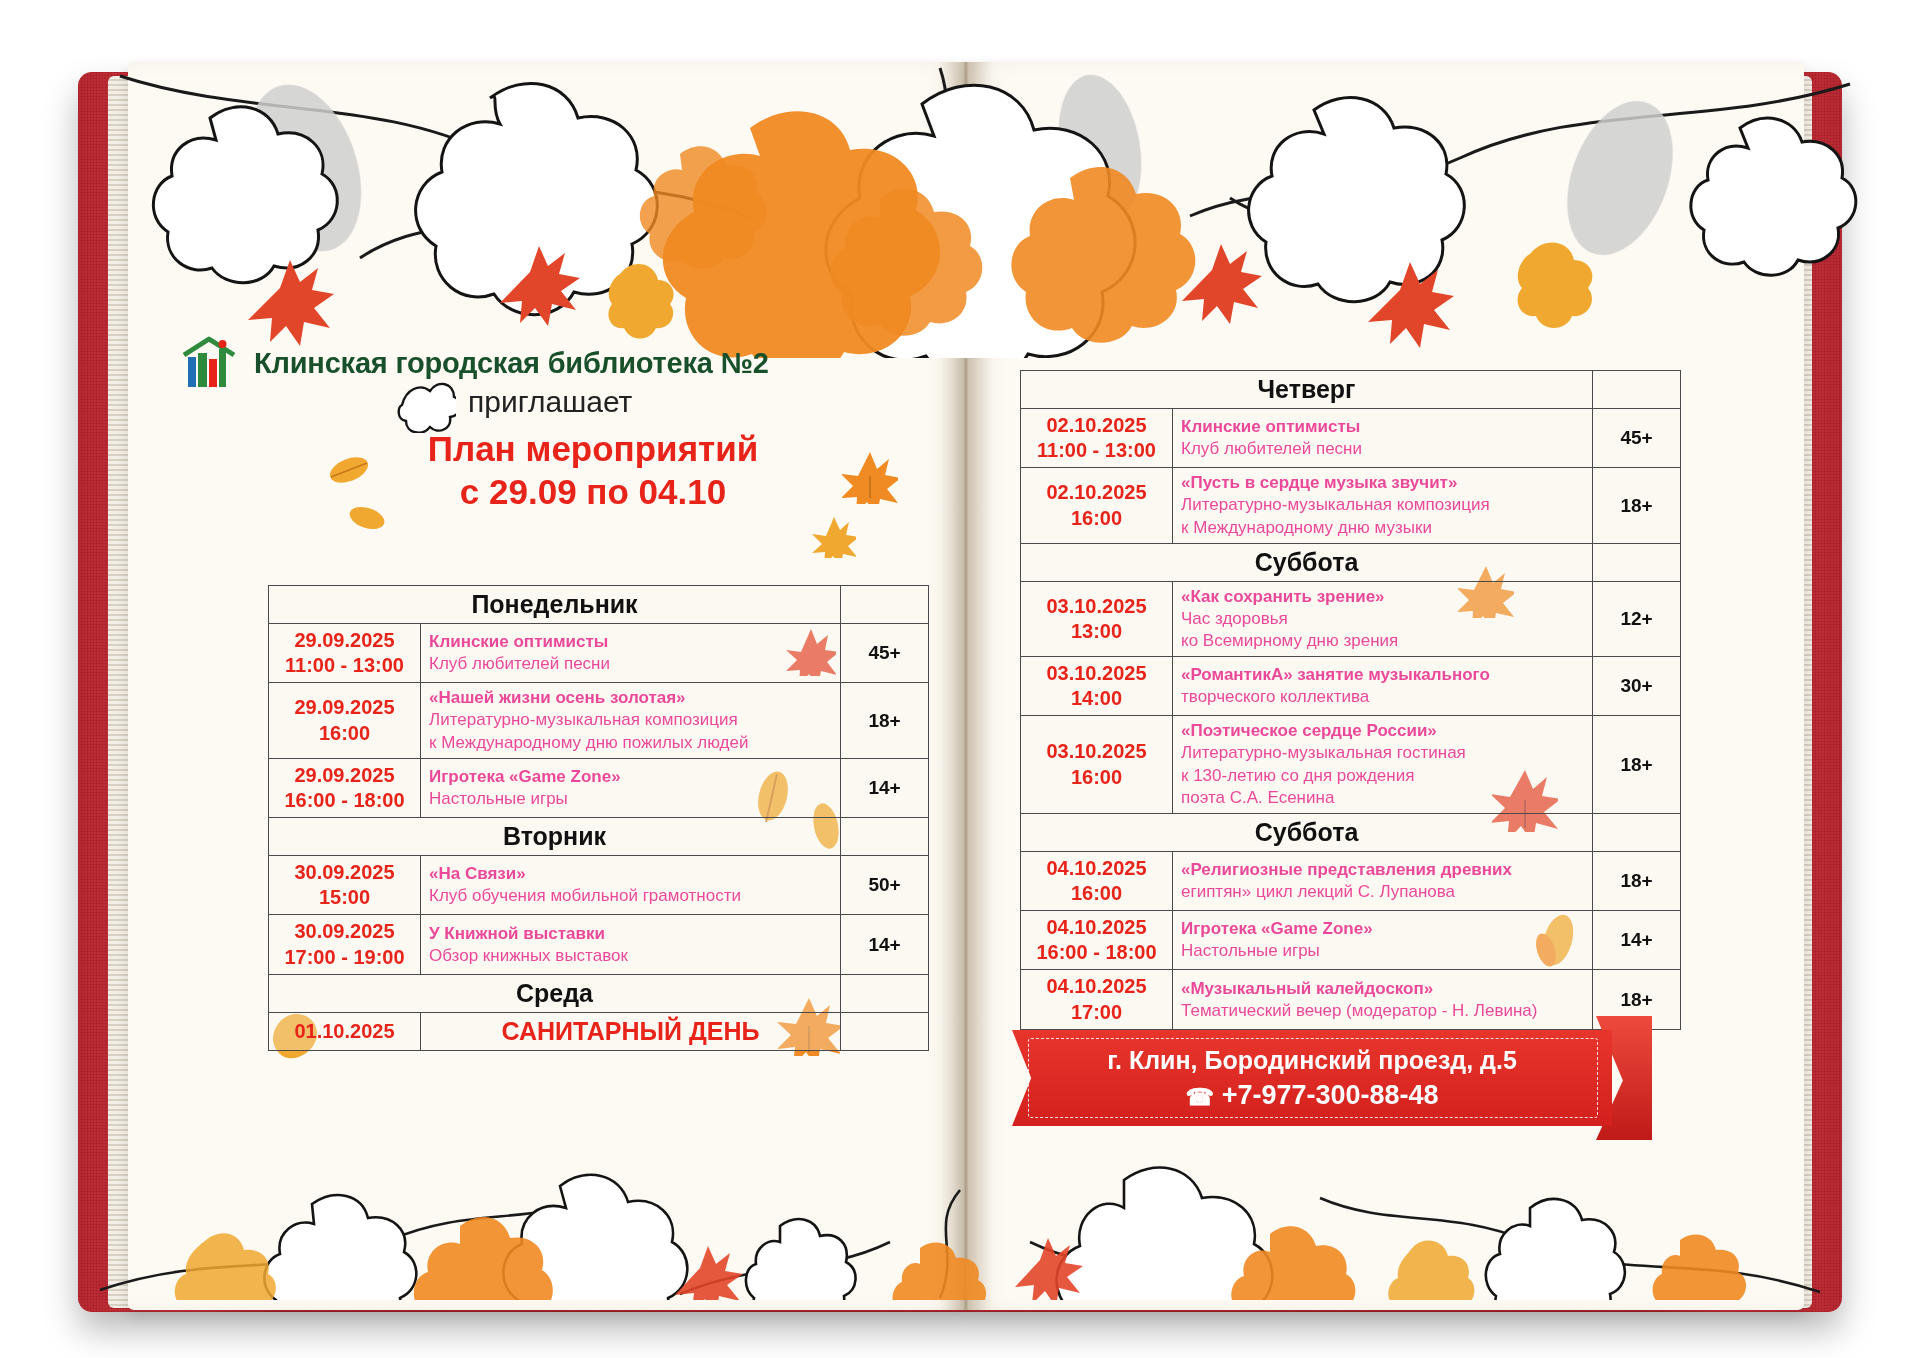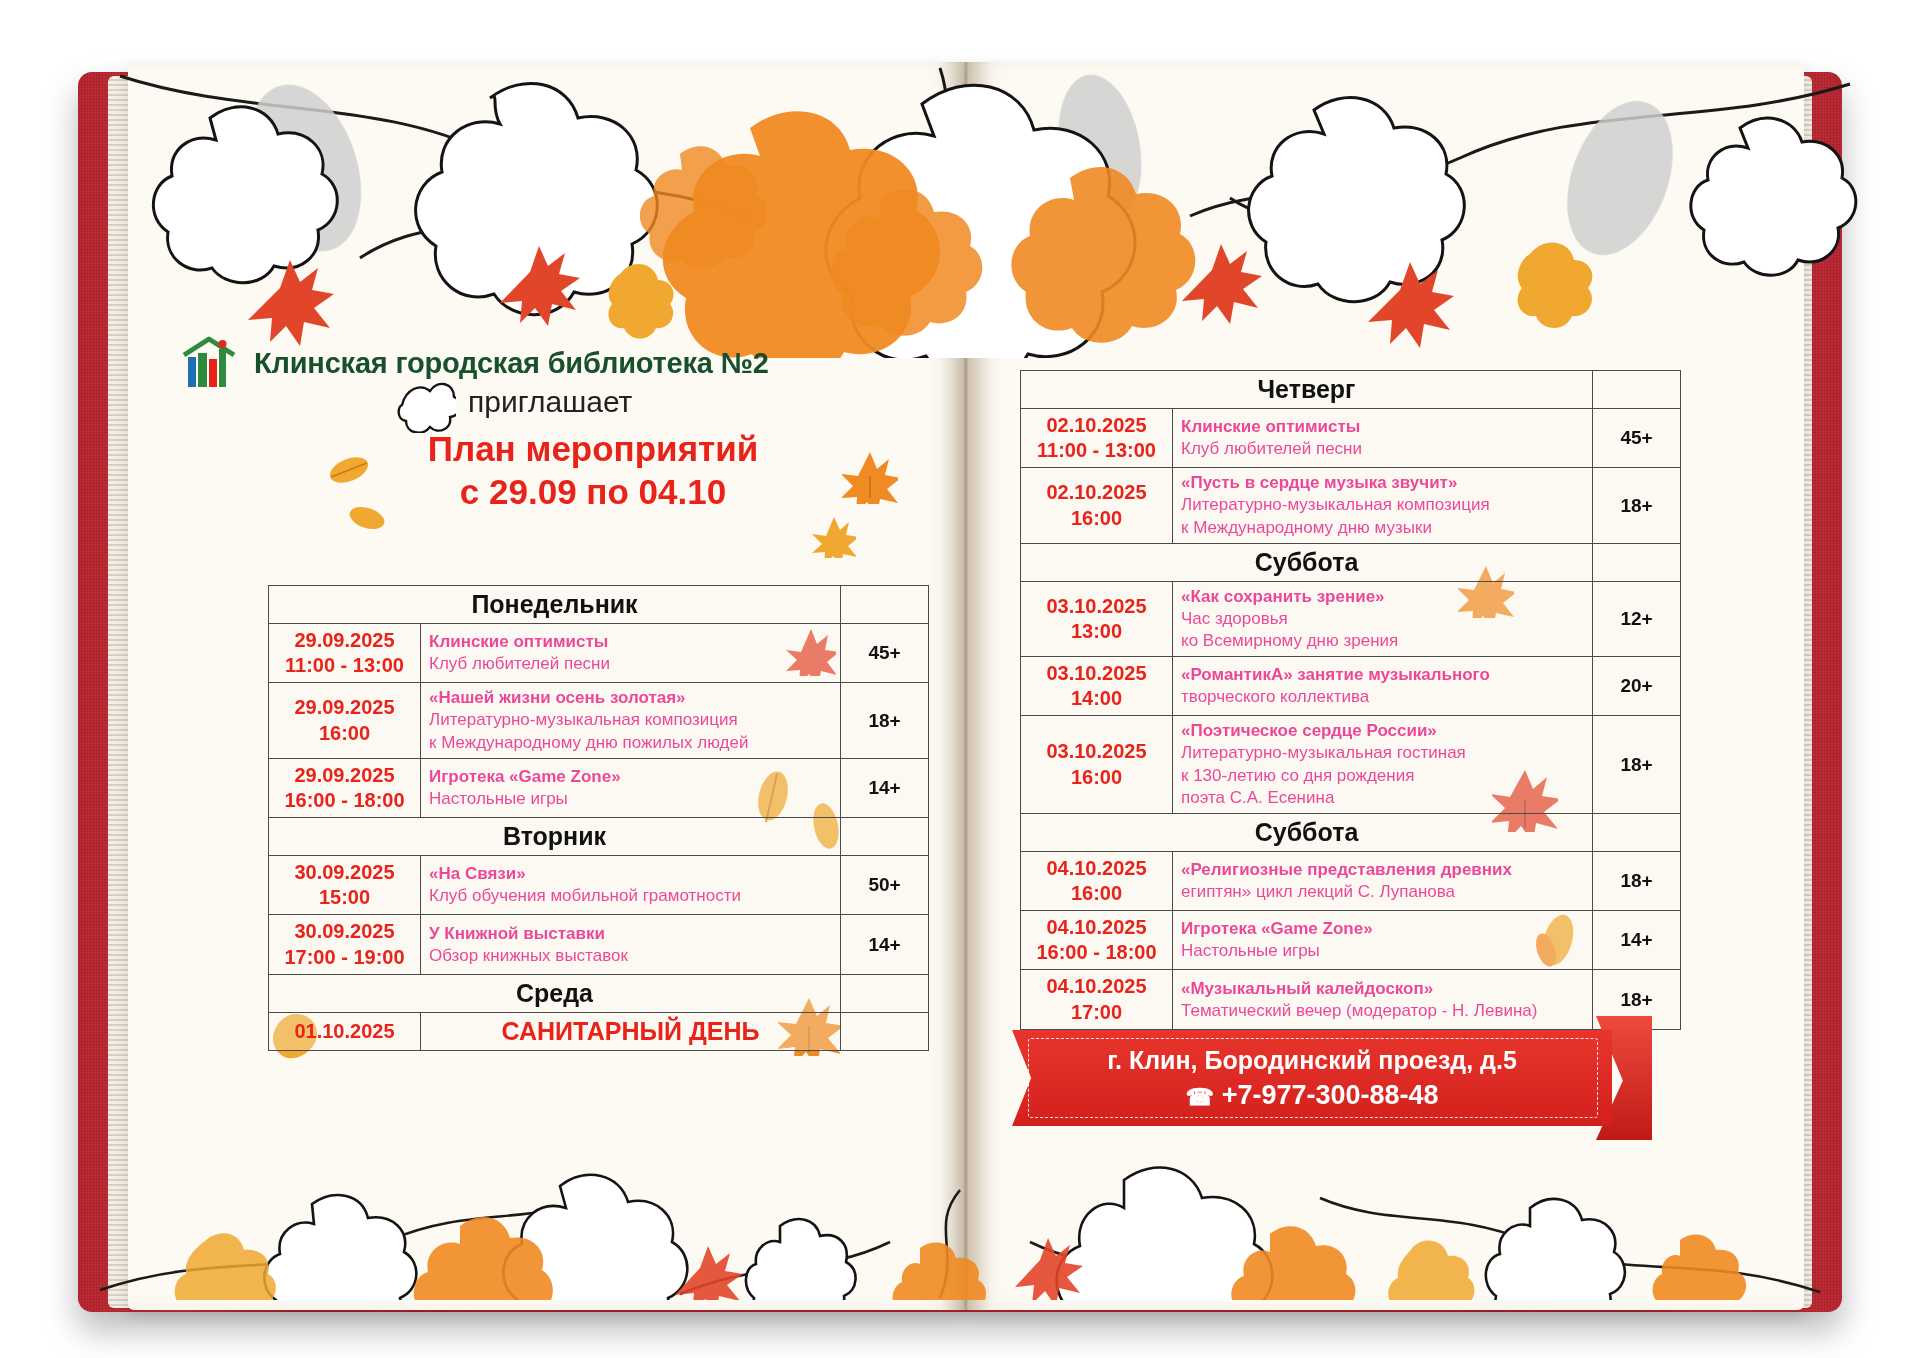--- a/index.html
+++ b/index.html
@@ -477,21 +477,21 @@
         </tr>
         <tr>
           <td class="c-date">
             <div>03.10.2025</div>
             <div>14:00</div>
           </td>
           <td class="c-desc">
             <span class="t">«РомантикА» занятие музыкального</span>
             <span class="s">творческого коллектива</span>
           </td>
-          <td class="c-age">20+</td>
+          <td class="c-age">30+</td>
         </tr>
         <tr>
           <td class="c-date">
             <div>03.10.2025</div>
             <div>16:00</div>
           </td>
           <td class="c-desc">
             <span class="t">«Поэтическое сердце России»</span>
             <span class="s">Литературно-музыкальная гостиная</span>
             <span class="s">к 130-летию со дня рождения</span>

